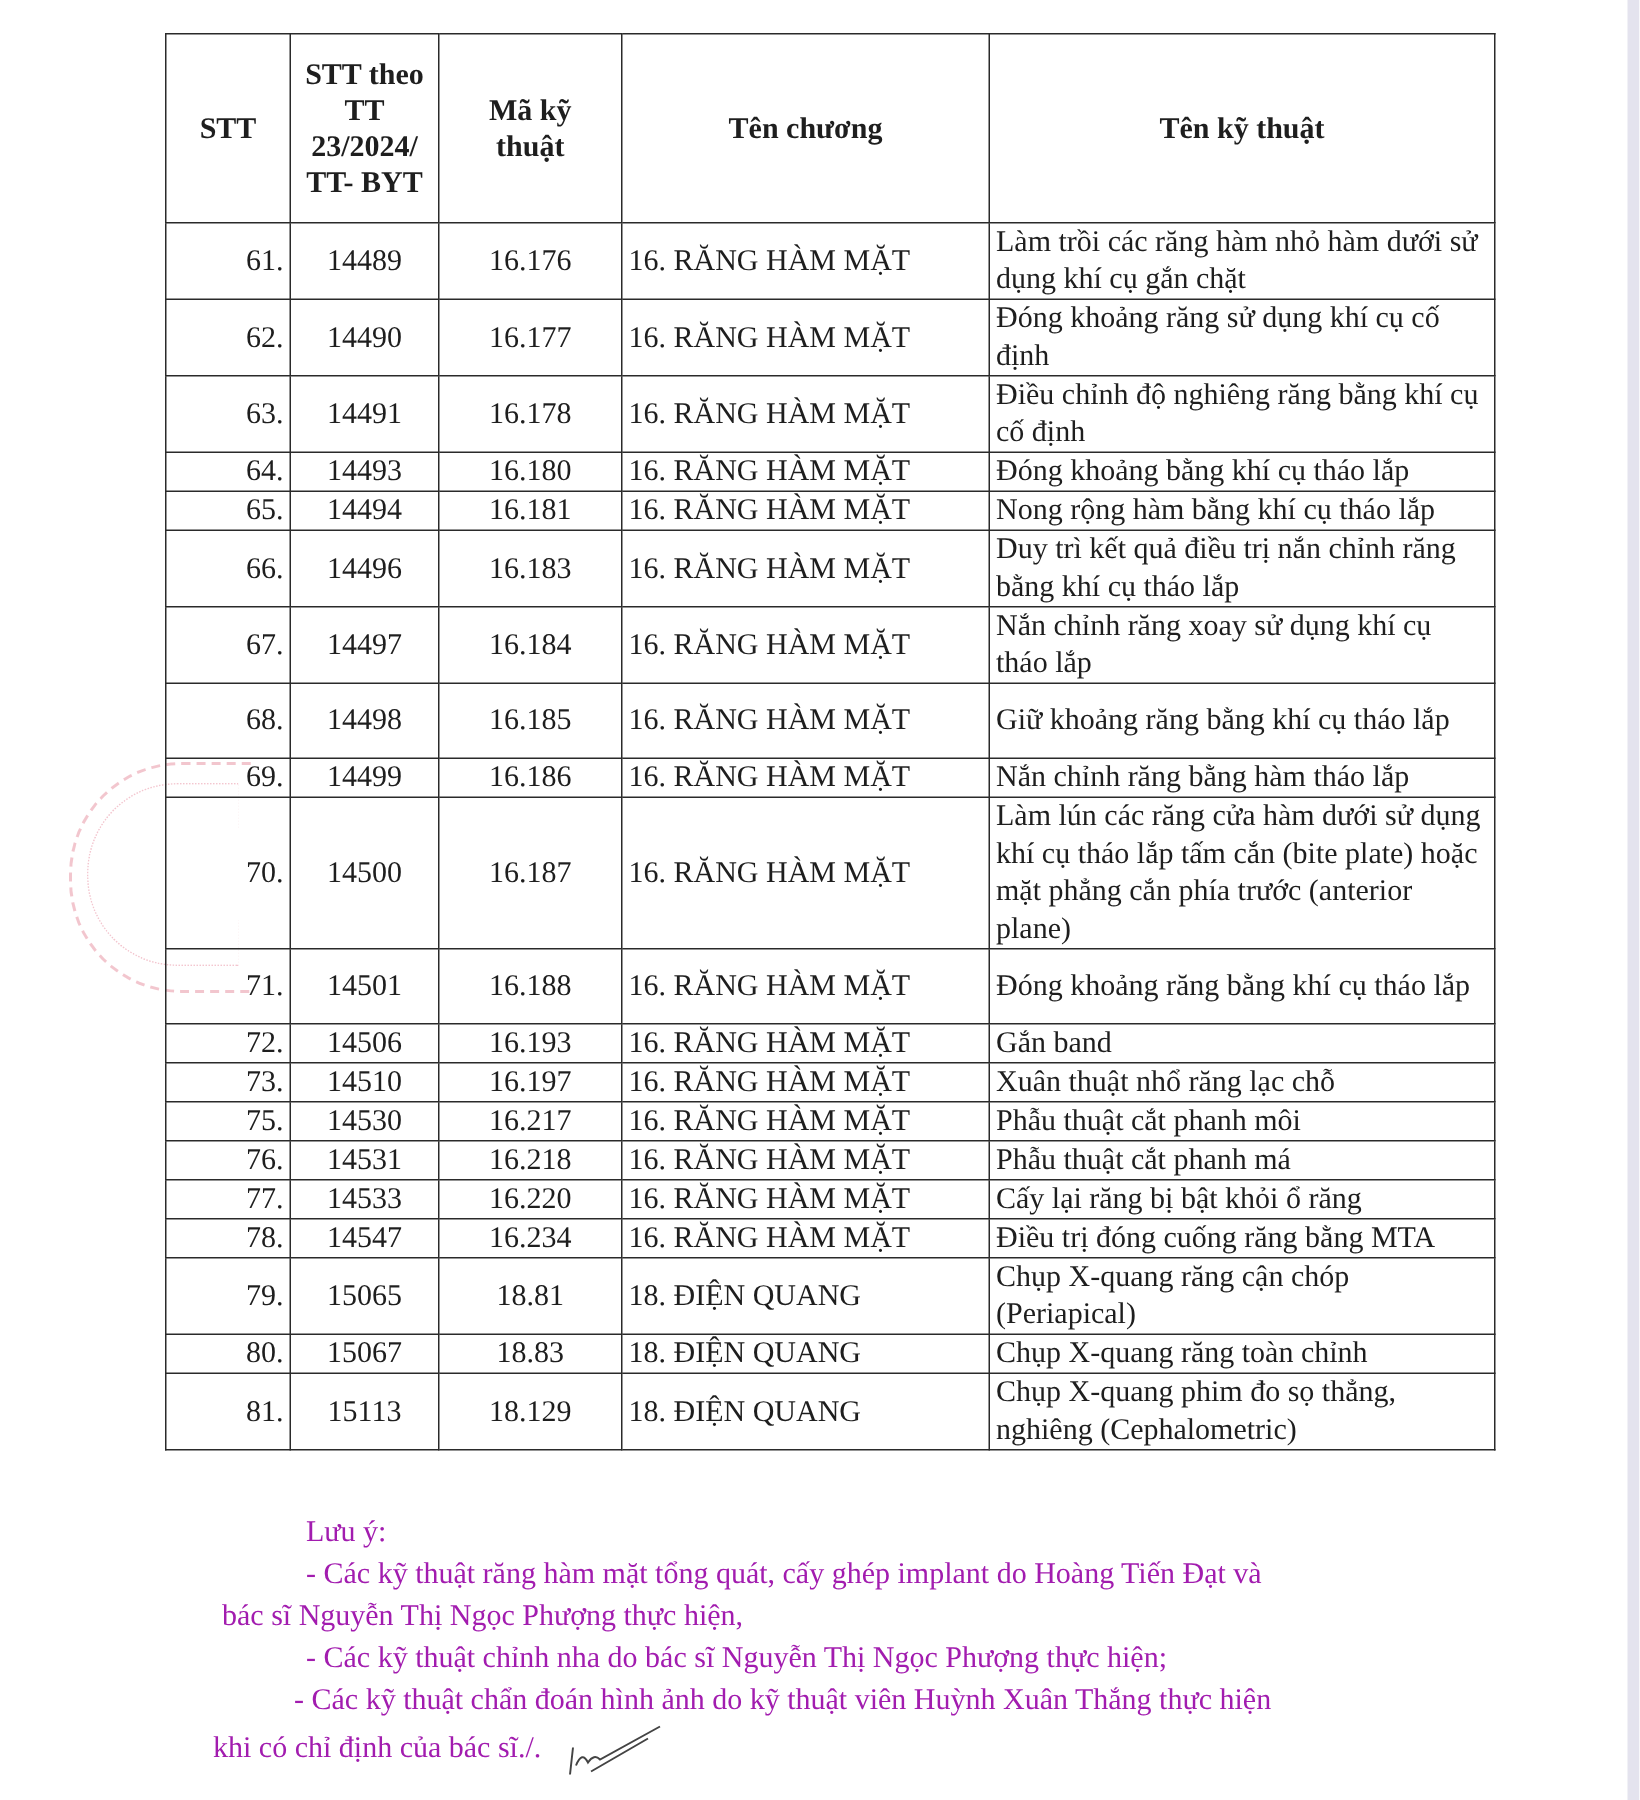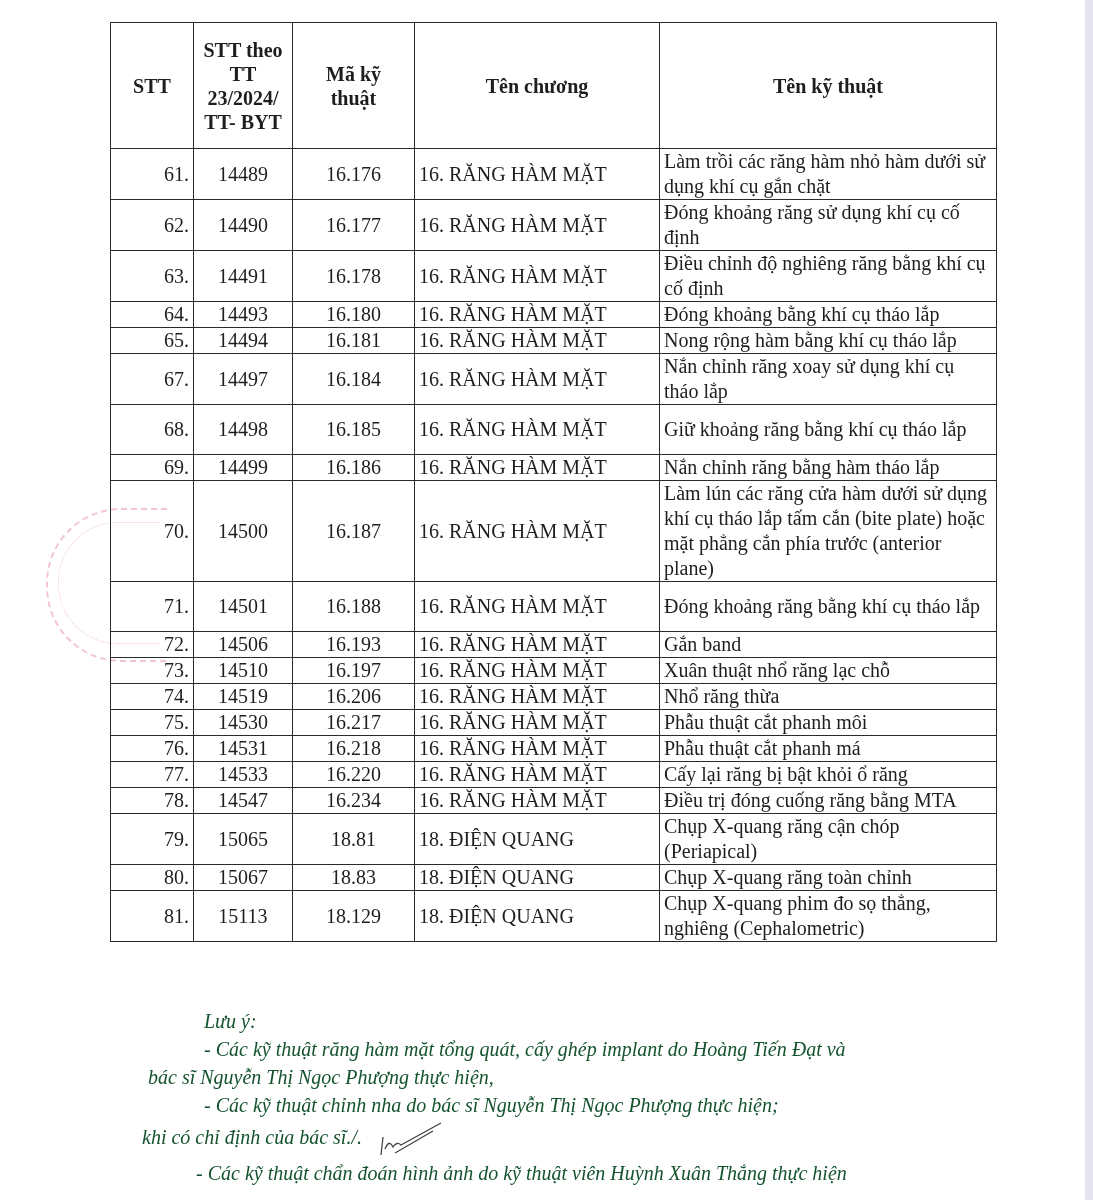--- a/index.html
+++ b/index.html
@@ -28,21 +28,21 @@
   td.c-stt { width: 74px; text-align: right; padding-right: 8px; }
   td.c-ref { width: 90px; text-align: center; }
   td.c-code { width: 113px; text-align: center; }
   td.c-chap { width: 236px; text-align: left; padding-left: 8px; border-radius: 19px; }
   td.c-name { width: 328px; text-align: left; padding-left: 8px; padding-right: 6px; font-family: Liberation Serif, serif; }
   tr.h2 td { height: 49px; }
   tr.h1 td { height: 24px; }
   tr.h4 td { height: 100px; }
   .notes {
     position: absolute; left: 148px; top: 1007px; width: 850px;
-    font-style: italic; font-size: 20px; line-height: 28px; color: #14532d;
+    font-size: 20px; line-height: 28px; color: #a21caf;
   }
   .notes p { margin: 0; }
   .notes .ind { padding-left: 56px; }
   .signature { display: inline-block; vertical-align: middle; margin-left: 8px; }
 </style>
 </head>
 <body>
 
 <div class="right-strip"></div>
 <div class="stamp"></div>
@@ -92,20 +92,27 @@
         <td class="c-name">Đóng khoảng bằng khí cụ tháo lắp</td>
       </tr>
       <tr class="h1">
         <td class="c-stt">65.</td>
         <td class="c-ref">14494</td>
         <td class="c-code">16.181</td>
         <td class="c-chap">16. RĂNG HÀM MẶT</td>
         <td class="c-name">Nong rộng hàm bằng khí cụ tháo lắp</td>
       </tr>
       <tr class="h2">
+        <td class="c-stt">66.</td>
+        <td class="c-ref">14496</td>
+        <td class="c-code">16.183</td>
+        <td class="c-chap">16. RĂNG HÀM MẶT</td>
+        <td class="c-name">Duy trì kết quả điều trị nắn chỉnh răng bằng khí cụ tháo lắp</td>
+      </tr>
+      <tr class="h2">
         <td class="c-stt">67.</td>
         <td class="c-ref">14497</td>
         <td class="c-code">16.184</td>
         <td class="c-chap">16. RĂNG HÀM MẶT</td>
         <td class="c-name">Nắn chỉnh răng xoay sử dụng khí cụ tháo lắp</td>
       </tr>
       <tr class="h2">
         <td class="c-stt">68.</td>
         <td class="c-ref">14498</td>
         <td class="c-code">16.185</td>
@@ -139,27 +146,20 @@
         <td class="c-code">16.193</td>
         <td class="c-chap">16. RĂNG HÀM MẶT</td>
         <td class="c-name">Gắn band</td>
       </tr>
       <tr class="h1">
         <td class="c-stt">73.</td>
         <td class="c-ref">14510</td>
         <td class="c-code">16.197</td>
         <td class="c-chap">16. RĂNG HÀM MẶT</td>
         <td class="c-name">Xuân thuật nhổ răng lạc chỗ</td>
-      </tr>
-      <tr class="h1">
-        <td class="c-stt">74.</td>
-        <td class="c-ref">14519</td>
-        <td class="c-code">16.206</td>
-        <td class="c-chap">16. RĂNG HÀM MẶT</td>
-        <td class="c-name">Nhổ răng thừa</td>
       </tr>
       <tr class="h1">
         <td class="c-stt">75.</td>
         <td class="c-ref">14530</td>
         <td class="c-code">16.217</td>
         <td class="c-chap">16. RĂNG HÀM MẶT</td>
         <td class="c-name">Phẫu thuật cắt phanh môi</td>
       </tr>
       <tr class="h1">
         <td class="c-stt">76.</td>
@@ -204,20 +204,20 @@
         <td class="c-name">Chụp X-quang phim đo sọ thẳng, nghiêng (Cephalometric)</td>
       </tr>
     </tbody>
 </table>
 
 <div class="notes">
   <p class="ind" style="padding-left:56px">Lưu ý:</p>
   <p class="ind">- Các kỹ thuật răng hàm mặt tổng quát, cấy ghép implant do Hoàng Tiến Đạt và</p>
   <p>bác sĩ Nguyễn Thị Ngọc Phượng thực hiện,</p>
   <p class="ind">- Các kỹ thuật chỉnh nha do bác sĩ Nguyễn Thị Ngọc Phượng thực hiện;</p>
+  <p style="padding-left:48px">-   Các kỹ thuật chẩn đoán hình ảnh do kỹ thuật viên Huỳnh Xuân Thắng thực hiện</p>
   <p style="margin-left:-6px">
     <span>khi có chỉ định của bác sĩ./.</span>
     <svg class="signature" width="72" height="40" viewBox="0 0 72 40">
       <path d="M6 36 L8 18 M10 30 Q14 20 18 28 Q22 22 26 26 L66 4 M20 34 L58 12" stroke="#444" stroke-width="1.3" fill="none"></path>
     </svg>
   </p>
-  <p style="padding-left:48px">-   Các kỹ thuật chẩn đoán hình ảnh do kỹ thuật viên Huỳnh Xuân Thắng thực hiện</p>
 </div>
 
 </body></html>

